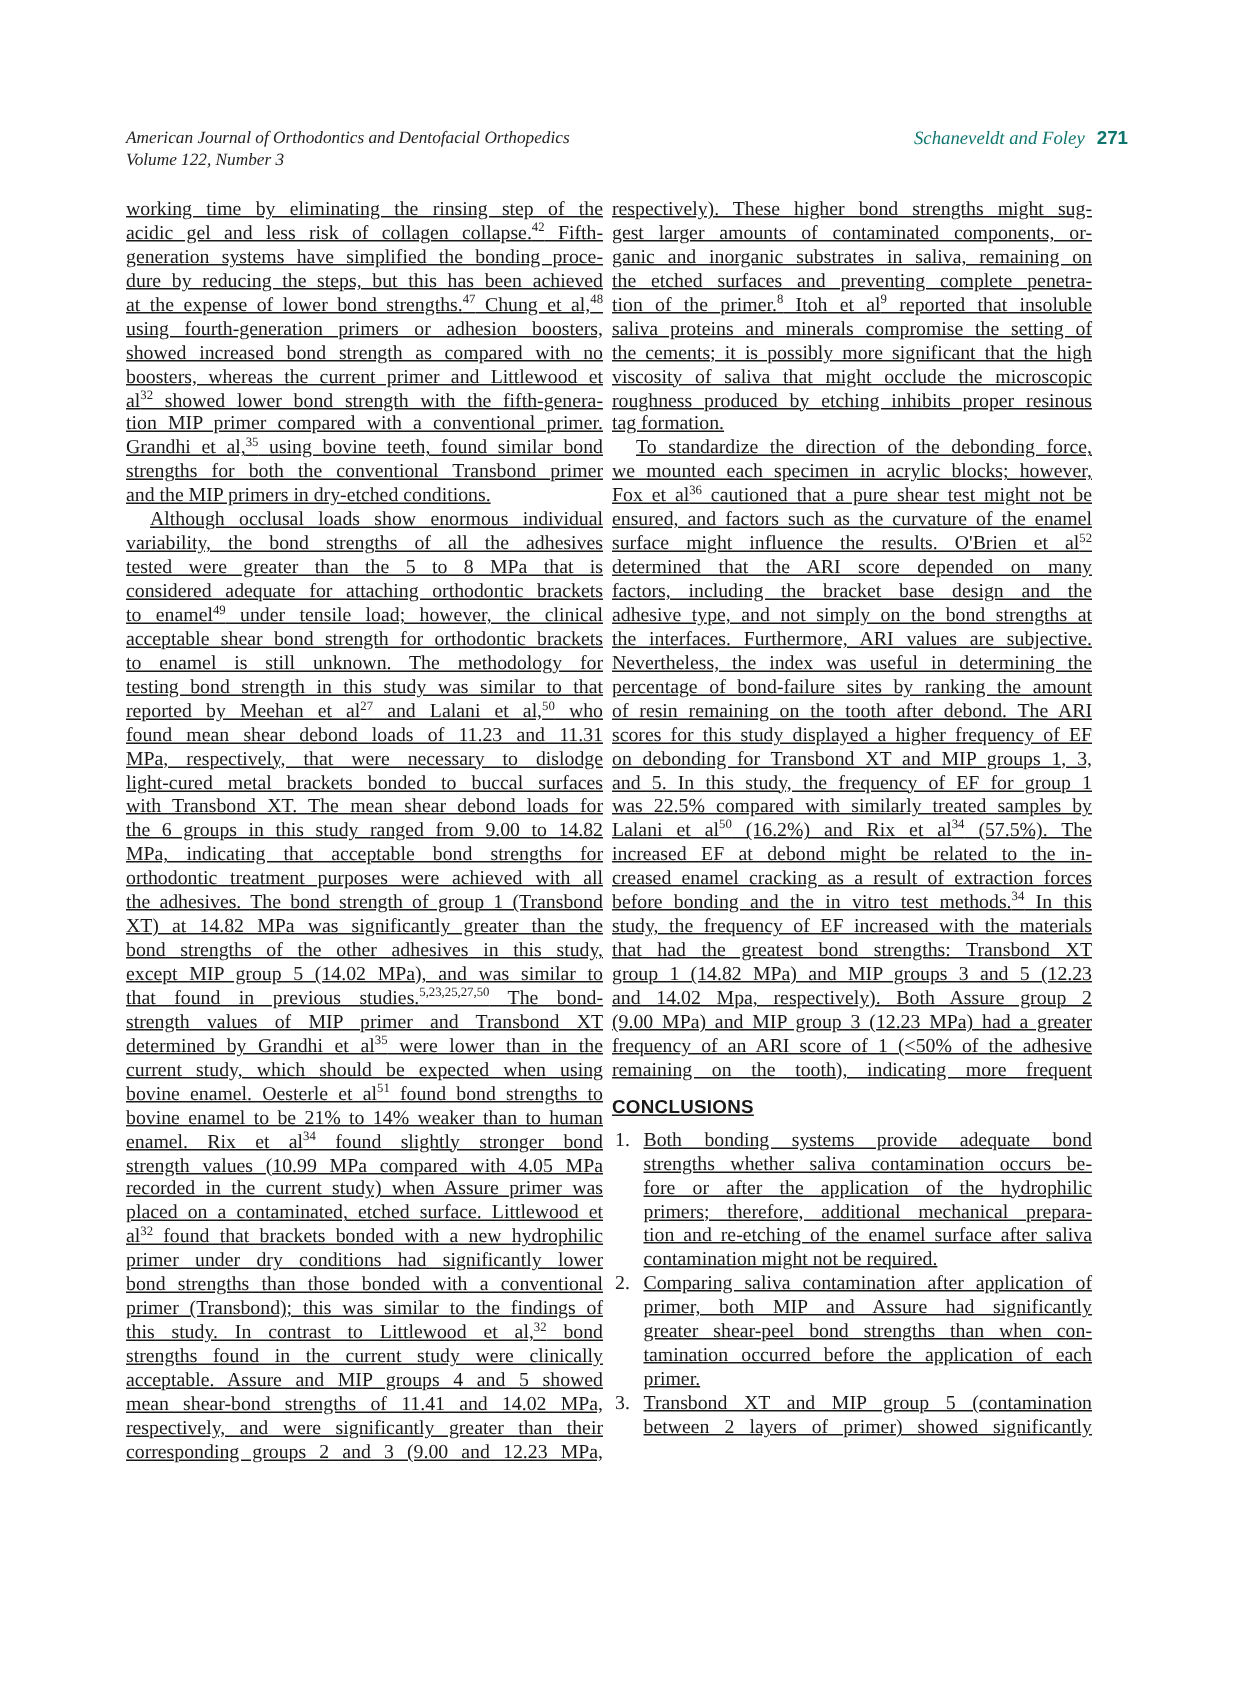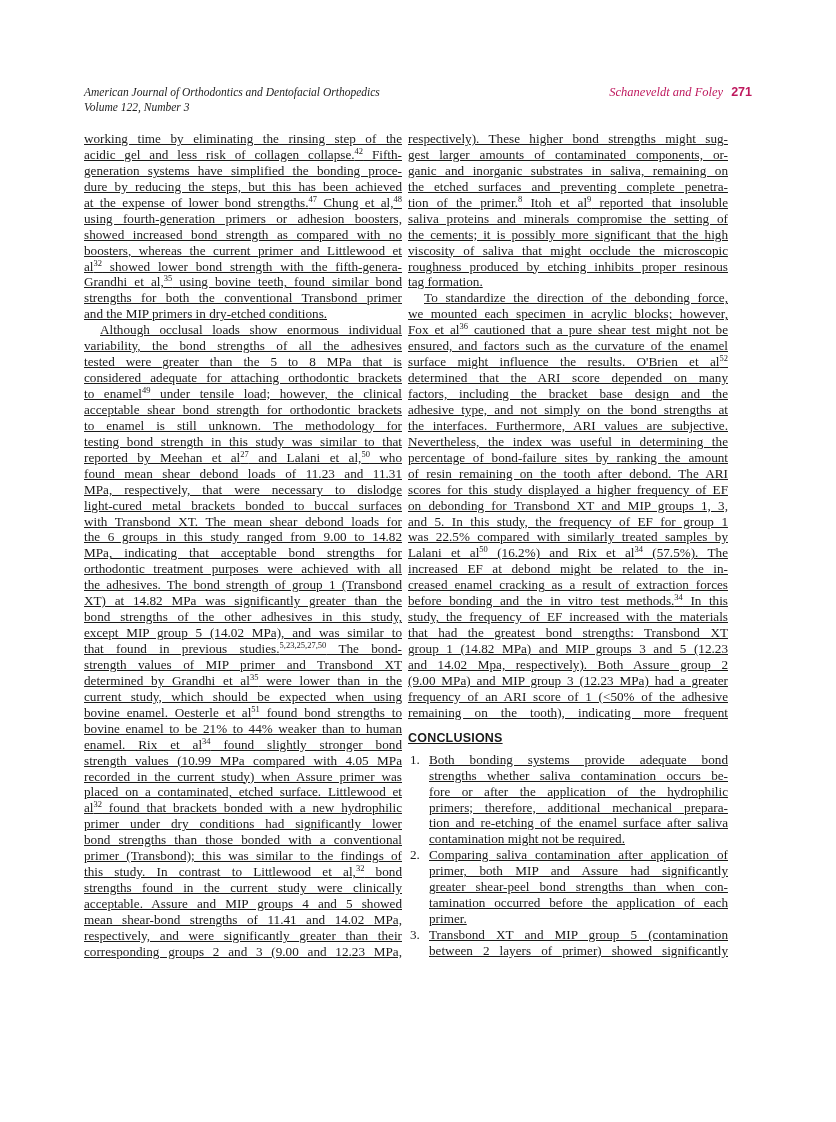--- a/index.html
+++ b/index.html
@@ -6,21 +6,21 @@
     body {
       width: 836px; height: 1122px; position: relative; overflow: hidden;
       font-family: "Liberation Serif", serif; color: #1a1a1a;
     }
     .header { position: absolute; left: 84px; top: 85px; width: 668px; }
     .journal {
       font-style: italic; font-size: 11.5px; line-height: 15px; color: #222;
     }
     .running {
       position: absolute; right: 0; top: 0; font-style: italic; font-size: 12.5px;
-      line-height: 15px; color: #be185d;
+      line-height: 15px; color: #0f766e;
     }
     .page-num {
       font-family: "Liberation Sans", sans-serif; font-weight: bold; font-style: normal;
       font-size: 12.5px; margin-left: 8px;
     }
     .col { position: absolute; top: 131px; text-decoration: underline; }
     .col.left { left: 84px; width: 318px; }
     .col.right { left: 408px; width: 320px; }
     .ln {
       display: block; font-size: 13.2px; line-height: 15.95px; height: 15.95px;
@@ -51,20 +51,21 @@
   <div>
       <span class="ln">working time by eliminating the rinsing step of the</span>
       <span class="ln">acidic gel and less risk of collagen collapse.<sup>42</sup> Fifth-</span>
       <span class="ln">generation systems have simplified the bonding proce-</span>
       <span class="ln">dure by reducing the steps, but this has been achieved</span>
       <span class="ln">at the expense of lower bond strengths.<sup>47</sup> Chung et al,<sup>48</sup></span>
       <span class="ln">using fourth-generation primers or adhesion boosters,</span>
       <span class="ln">showed increased bond strength as compared with no</span>
       <span class="ln">boosters, whereas the current primer and Littlewood et</span>
       <span class="ln">al<sup>32</sup> showed lower bond strength with the fifth-genera-</span>
+      <span class="ln">tion MIP primer compared with a conventional primer.</span>
       <span class="ln">Grandhi et al,<sup>35</sup> using bovine teeth, found similar bond</span>
       <span class="ln">strengths for both the conventional Transbond primer</span>
       <span class="ln last">and the MIP primers in dry-etched conditions.</span>
     </div>
   <div>
       <span class="ln indent">Although occlusal loads show enormous individual</span>
       <span class="ln">variability, the bond strengths of all the adhesives</span>
       <span class="ln">tested were greater than the 5 to 8 MPa that is</span>
       <span class="ln">considered adequate for attaching orthodontic brackets</span>
       <span class="ln">to enamel<sup>49</sup> under tensile load; however, the clinical</span>
@@ -81,21 +82,21 @@
       <span class="ln">orthodontic treatment purposes were achieved with all</span>
       <span class="ln">the adhesives. The bond strength of group 1 (Transbond</span>
       <span class="ln">XT) at 14.82 MPa was significantly greater than the</span>
       <span class="ln">bond strengths of the other adhesives in this study,</span>
       <span class="ln">except MIP group 5 (14.02 MPa), and was similar to</span>
       <span class="ln">that found in previous studies.<sup>5,23,25,27,50</sup> The bond-</span>
       <span class="ln">strength values of MIP primer and Transbond XT</span>
       <span class="ln">determined by Grandhi et al<sup>35</sup> were lower than in the</span>
       <span class="ln">current study, which should be expected when using</span>
       <span class="ln">bovine enamel. Oesterle et al<sup>51</sup> found bond strengths to</span>
-      <span class="ln">bovine enamel to be 21% to 44% weaker than to human</span>
+      <span class="ln">bovine enamel to be 21% to 14% weaker than to human</span>
       <span class="ln">enamel. Rix et al<sup>34</sup> found slightly stronger bond</span>
       <span class="ln">strength values (10.99 MPa compared with 4.05 MPa</span>
       <span class="ln">recorded in the current study) when Assure primer was</span>
       <span class="ln">placed on a contaminated, etched surface. Littlewood et</span>
       <span class="ln">al<sup>32</sup> found that brackets bonded with a new hydrophilic</span>
       <span class="ln">primer under dry conditions had significantly lower</span>
       <span class="ln">bond strengths than those bonded with a conventional</span>
       <span class="ln">primer (Transbond); this was similar to the findings of</span>
       <span class="ln">this study. In contrast to Littlewood et al,<sup>32</sup> bond</span>
       <span class="ln">strengths found in the current study were clinically</span>

